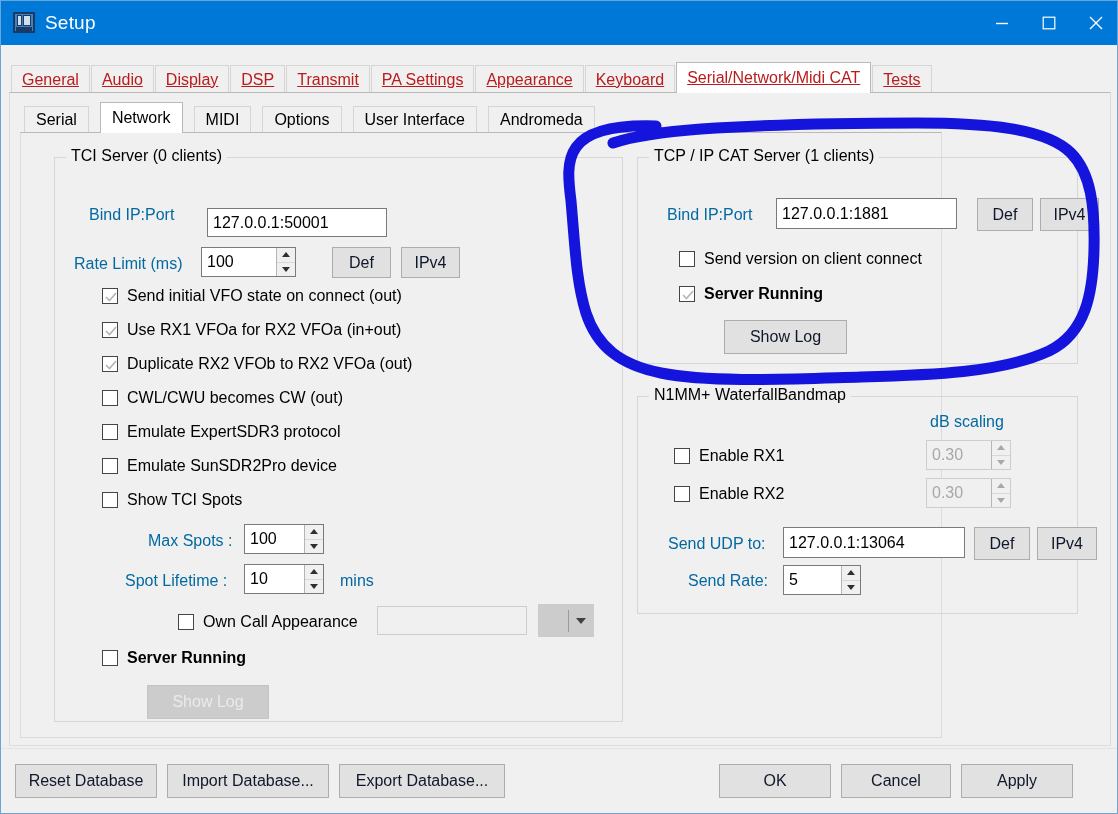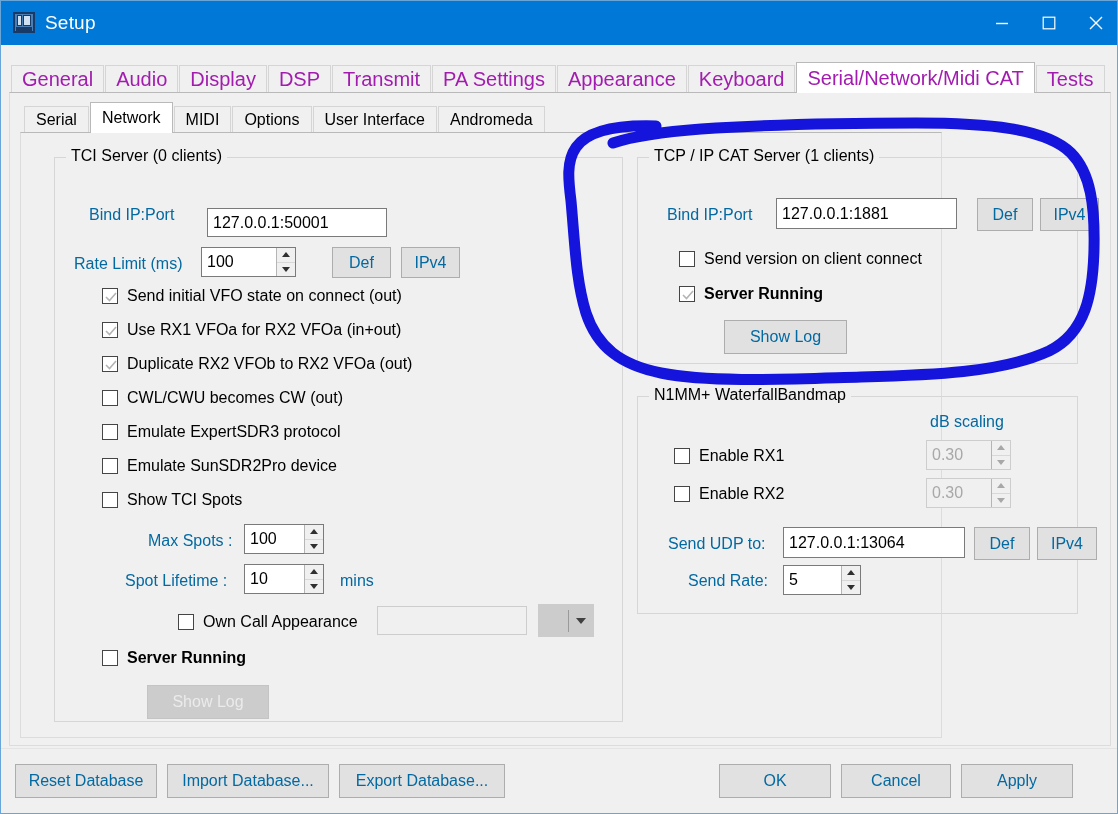--- a/index.html
+++ b/index.html
@@ -74,26 +74,27 @@
   
   #outer-tabs {
     position: absolute; left: 10px; top: 61px;
     height: 31px;
     display: flex; align-items: flex-end;
   }
   .otab {
     height: 28px;
     padding: 0 10px;
     display: flex; align-items: center;
-    font-size: 20px; color: #a21caf;
+    font-size: 16px; color: #b91c1c;
     background: #f0f0f0;
     border: 1px solid #d5d5d5;
     border-bottom: none;
     margin-right: 1px;
     white-space: nowrap;
+    text-decoration: underline;
   }
   .otab.active {
     height: 31px;
     background: #ffffff;
     border: 1px solid #b9b9b9;
     border-bottom: none;
     position: relative; z-index: 3;
   }
 
   #outer-panel {
@@ -101,21 +102,21 @@
     width: 1102px; height: 654px;
     background: #f0f0f0;
     border: 1px solid #dcdcdc;
     border-top: 1px solid #b9b9b9;
   }
 
   
   #inner-tabs {
     position: absolute; left: 14px; top: 9px;
     height: 31px;
-    display: flex; align-items: flex-end;
+    display: flex; align-items: flex-end; gap: 10px;
   }
   .itab {
     height: 27px;
     padding: 0 11px;
     display: flex; align-items: center;
     font-size: 16px; color: #000;
     background: #f0f0f0;
     border: 1px solid #d5d5d5;
     border-bottom: none;
     margin-right: 1px;
@@ -215,21 +216,21 @@
     border-top: 5px solid #303030;
   }
   .spin.disabled .arrow-up { border-bottom-color: #a8a8a8; }
   .spin.disabled .arrow-dn { border-top-color: #a8a8a8; }
 
   
   .btn {
     position: absolute;
     background: #e1e1e1;
     border: 1px solid #adadad;
-    font-size: 16px; color: #0369a1;
+    font-size: 16px; color: #0f172a;
     display: flex; align-items: center; justify-content: center;
     font-family: "Liberation Sans", sans-serif;
     white-space: nowrap;
   }
   .btn.disabled {
     background: #cccccc;
     border: 1px solid #c4c4c4;
     color: #ebebeb;
   }
 

